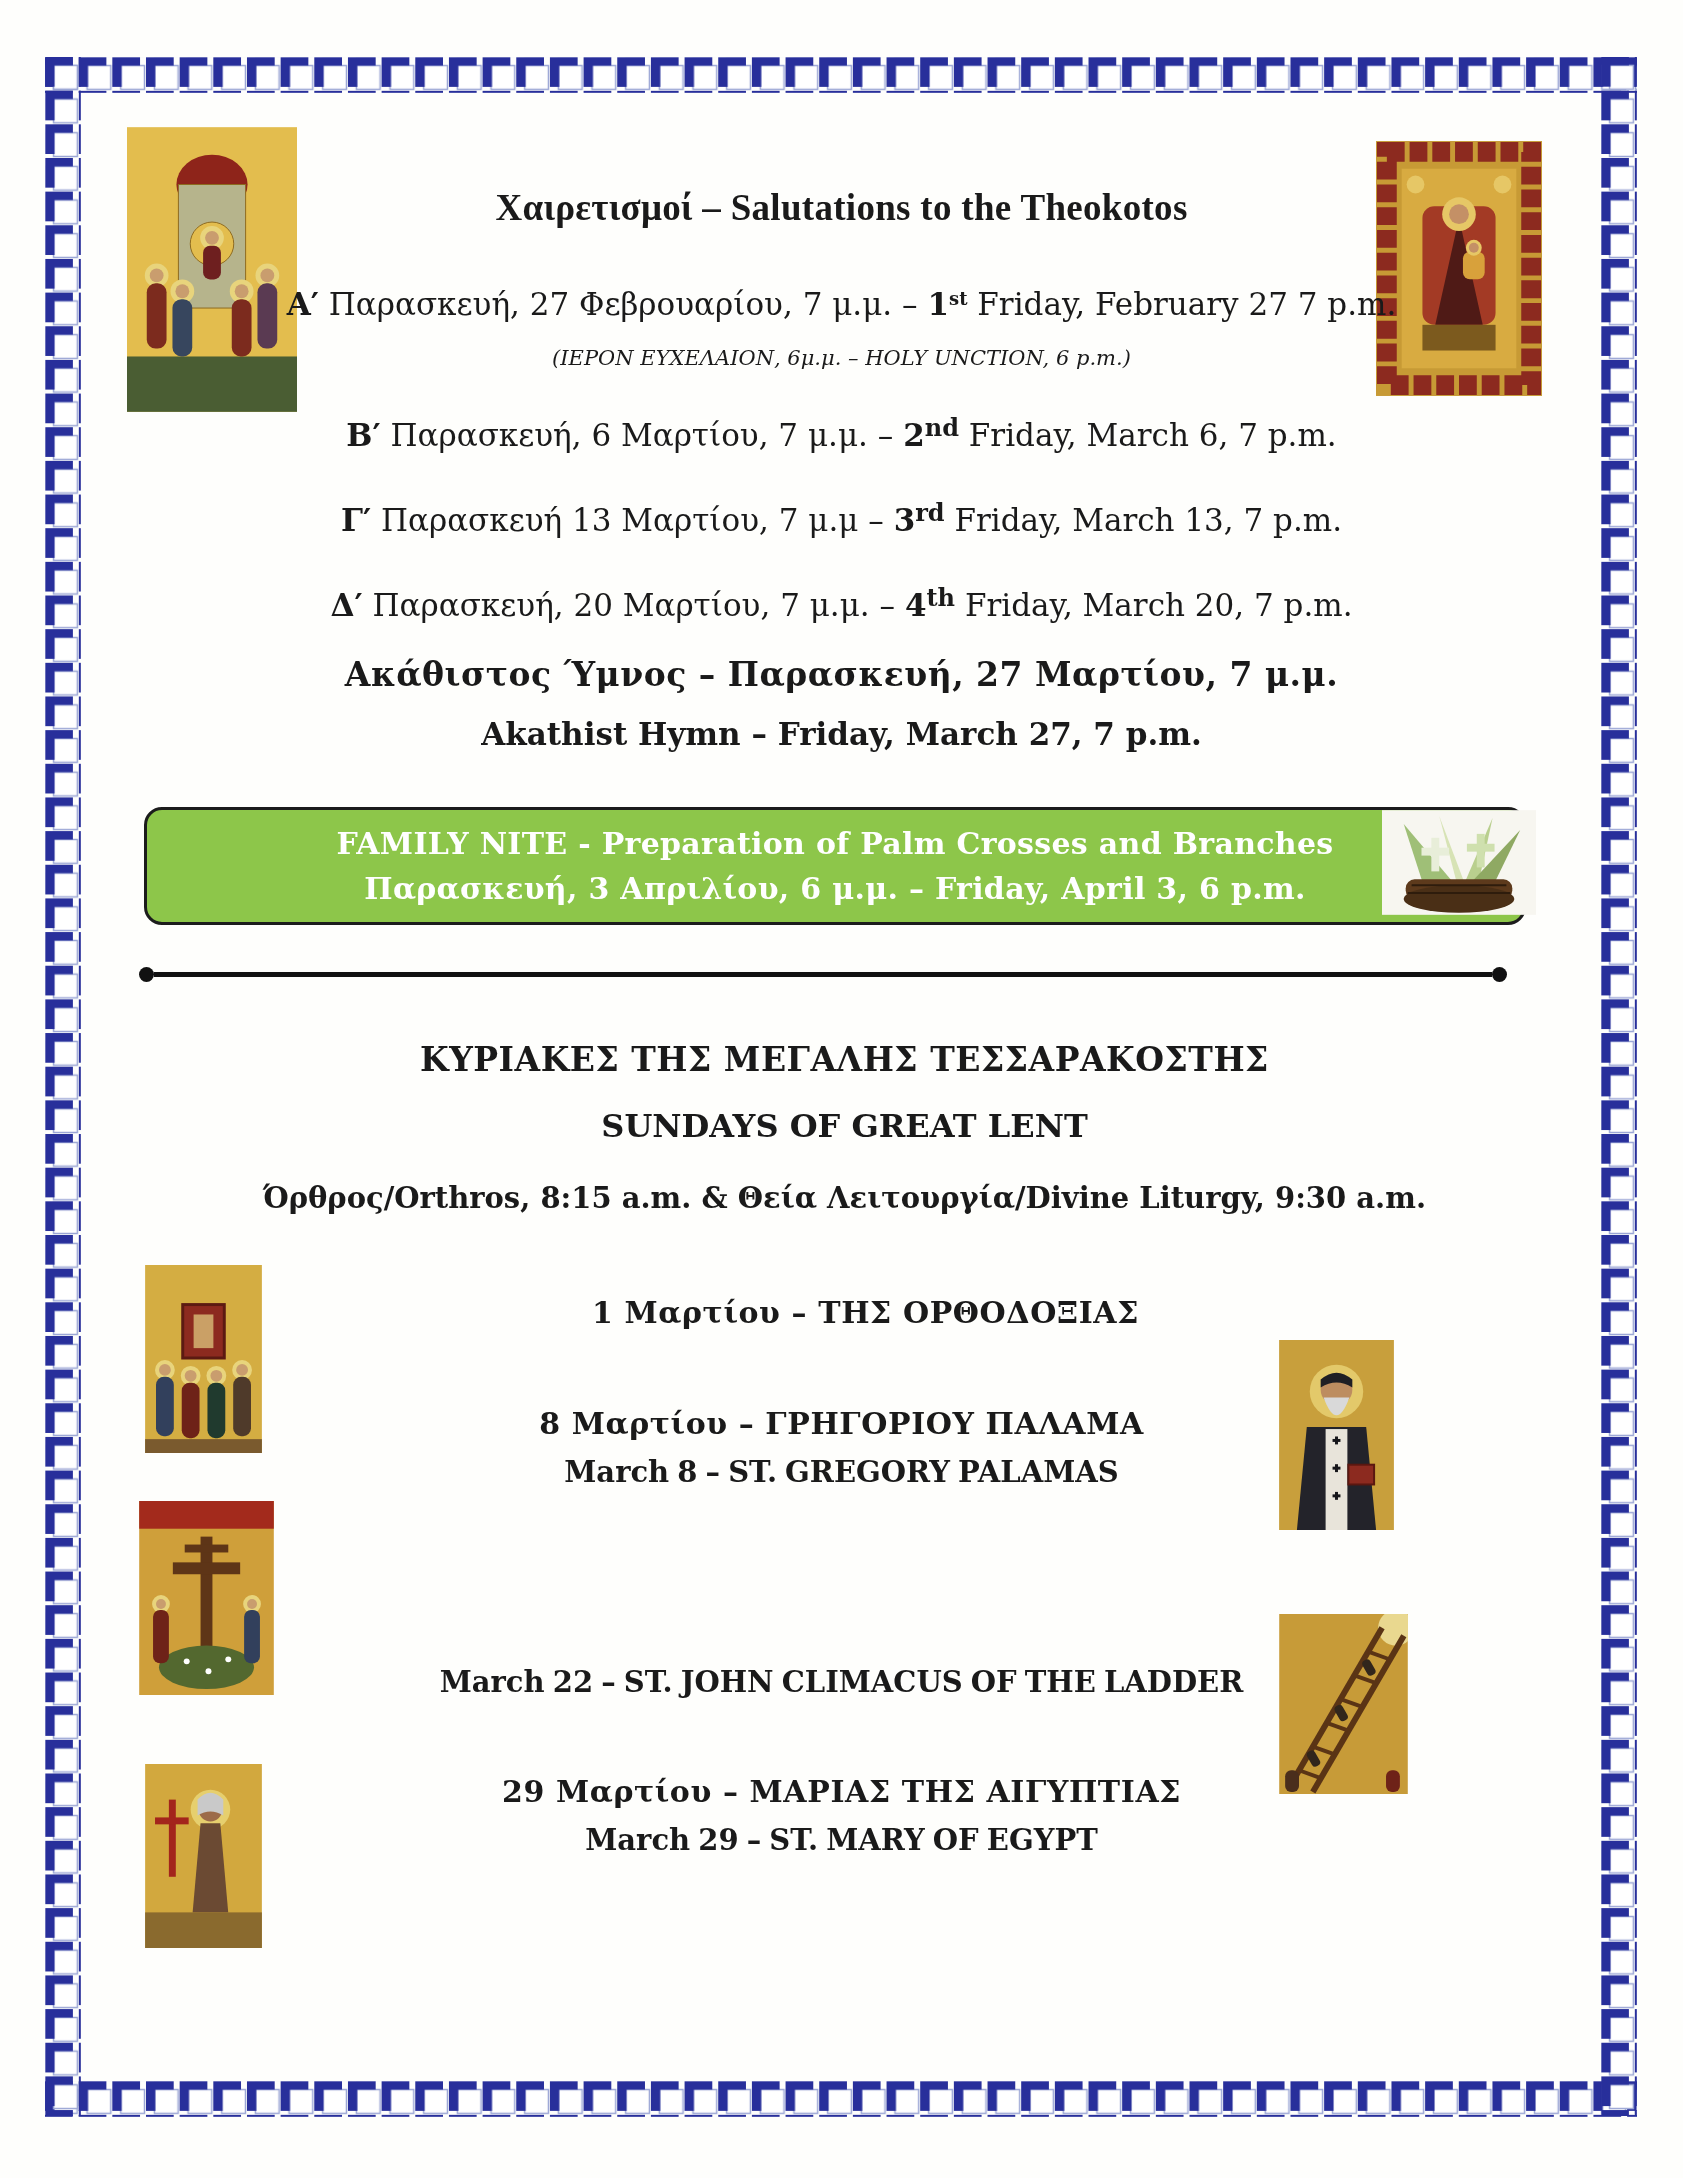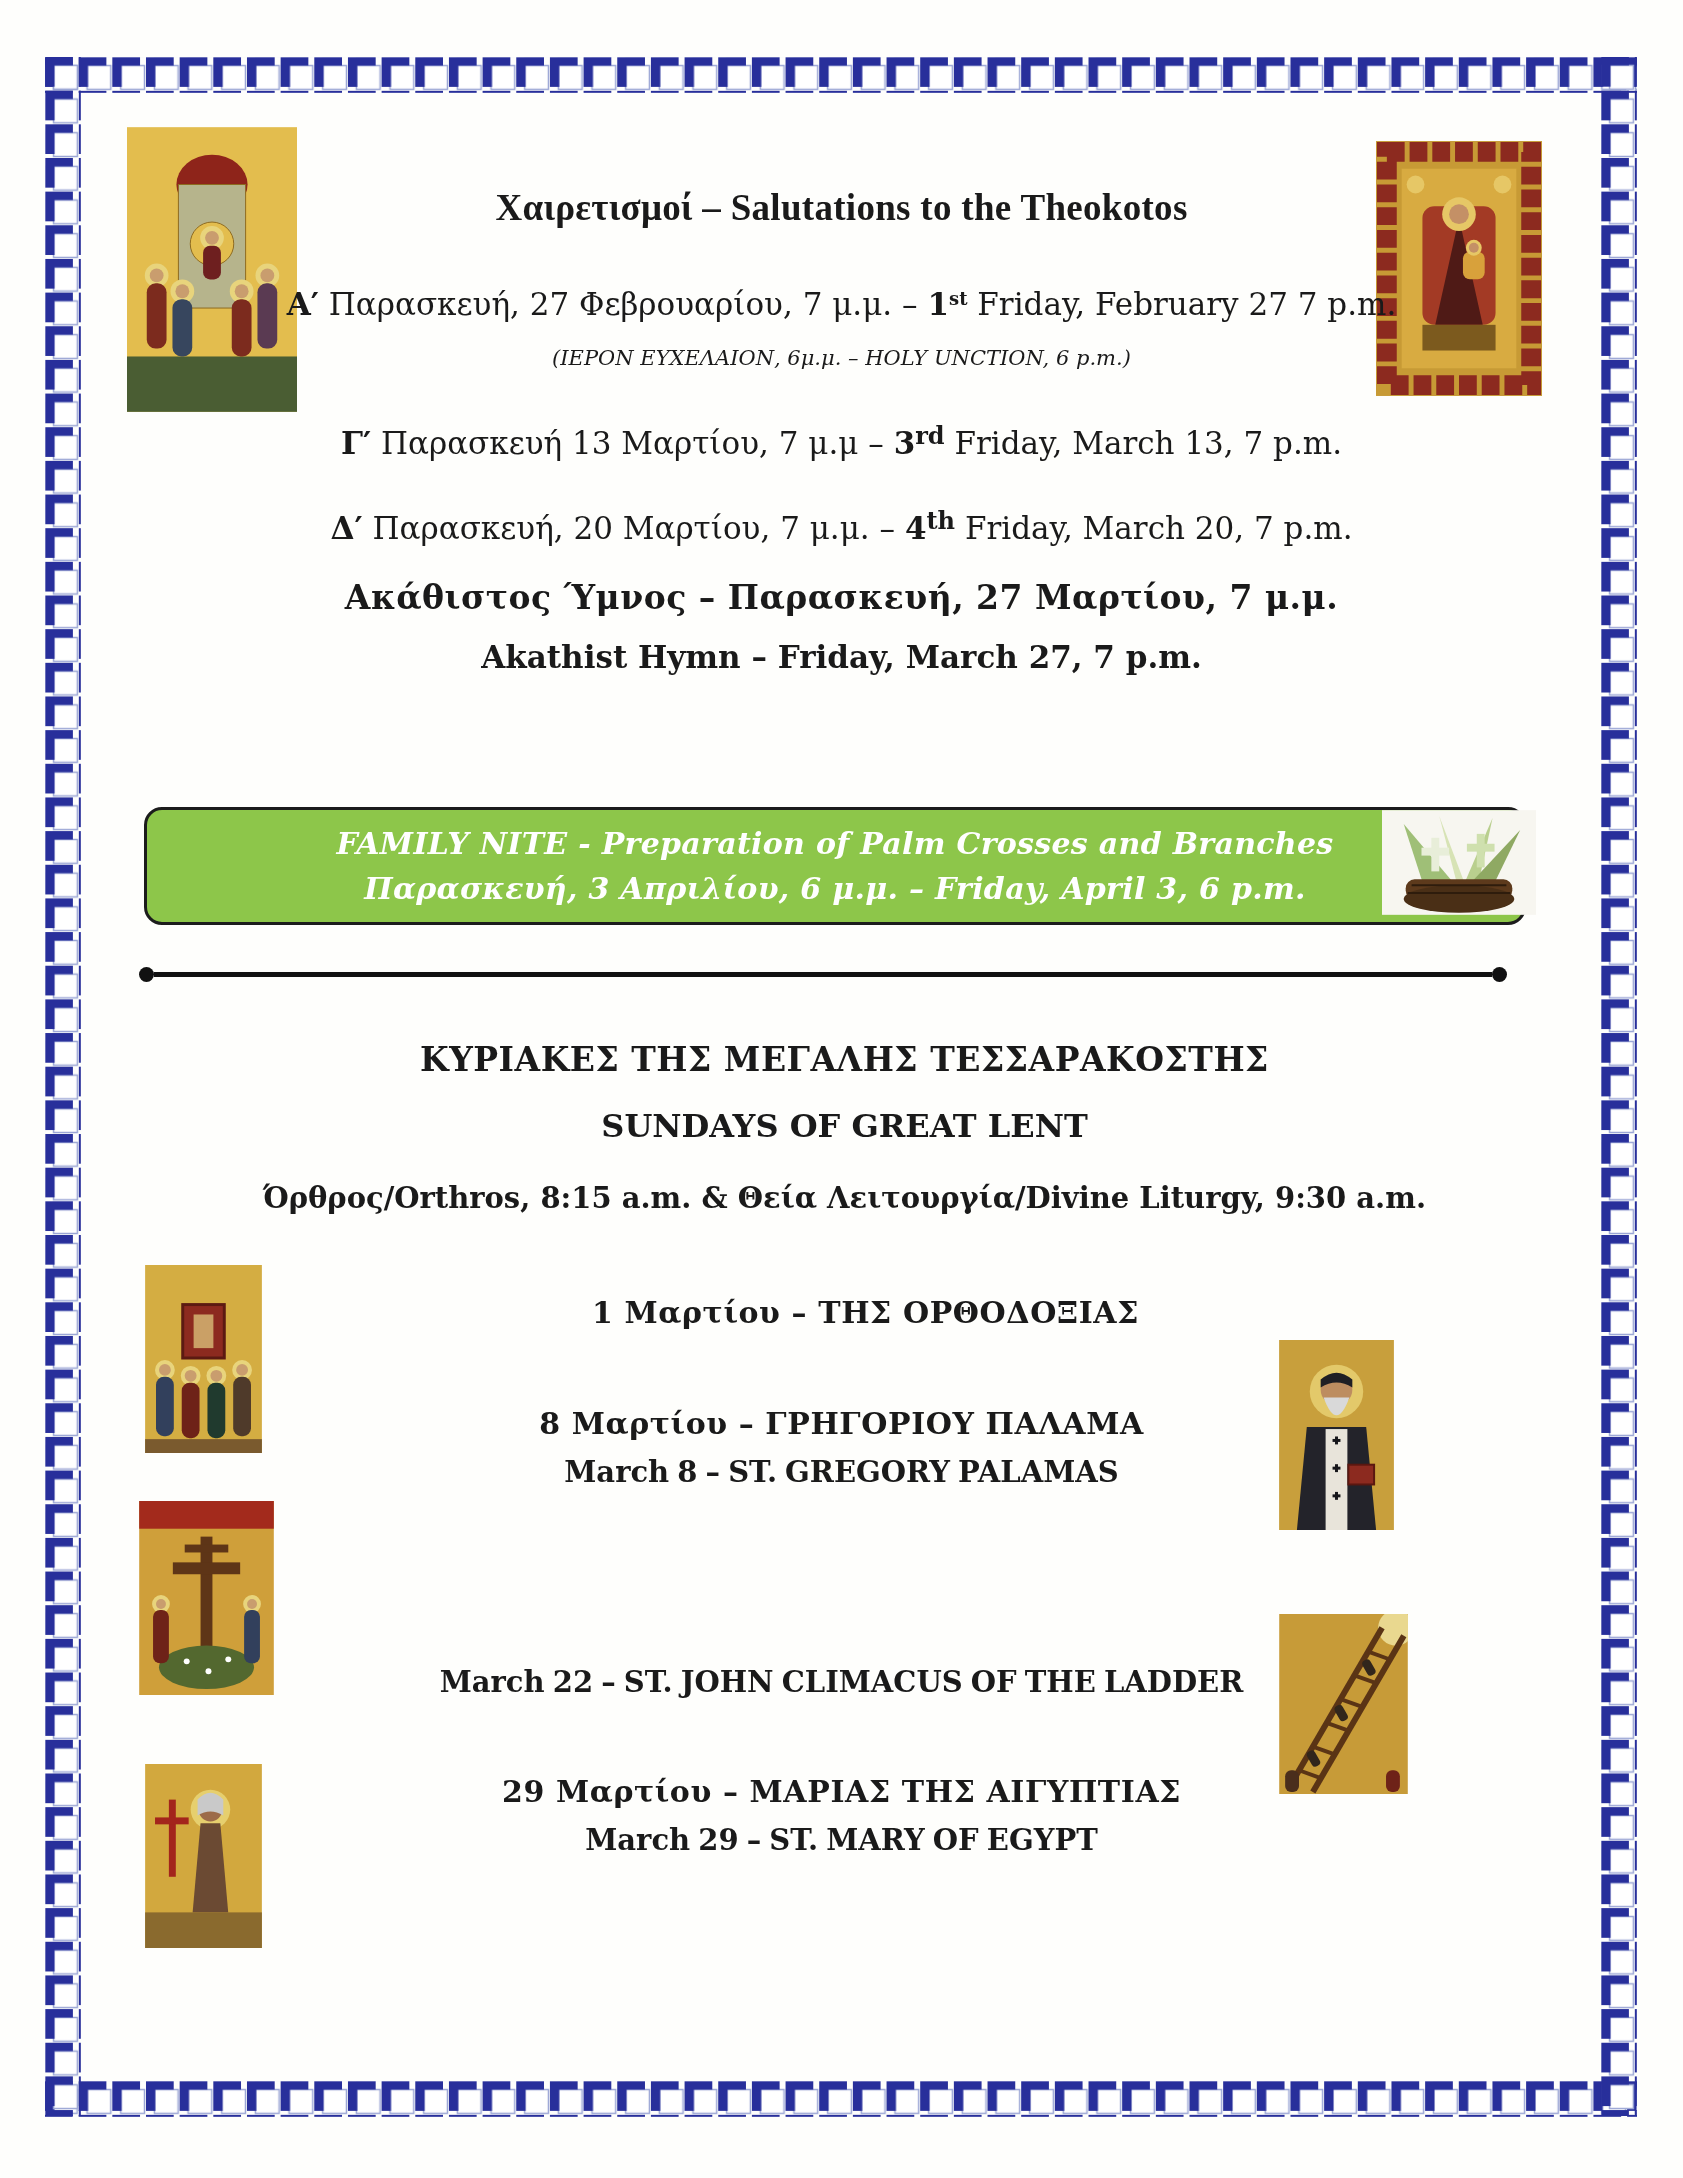--- a/index.html
+++ b/index.html
@@ -18,21 +18,21 @@
   sup.sup-sm{font-size:18px;vertical-align:10px;font-weight:bold;}
   sup.sup-lg{font-size:24px;vertical-align:10px;font-weight:bold;}
   .unction{margin:14px 0 0 0;font-size:21px;font-style:italic;line-height:40px;}
   .m30{margin-top:30px;} .m38{margin-top:38px;}
   .ak-g{margin:30px 0 0 0;font-size:33px;font-weight:bold;letter-spacing:0.5px;}
   .ak-e{margin:22px 0 0 0;font-size:31px;font-weight:bold;}
 
   
   .family{position:absolute;left:144px;top:807px;width:1376px;height:112px;
           background:#8dc64a;border:3px solid #1c1c1c;border-radius:18px;
-          display:flex;flex-direction:column;justify-content:center;align-items:center;gap:10px;font-style:italic;}
+          display:flex;flex-direction:column;justify-content:center;align-items:center;gap:10px;}
   .family p{margin:0;color:#ffffff;font-weight:bold;font-size:30px;letter-spacing:0.3px;}
 
   
   .divider{position:absolute;left:139px;right:176px;top:966px;height:16px;
            display:flex;align-items:center;}
   .divider .dot{width:15px;height:15px;border-radius:50%;background:#111;}
   .divider .bar{flex:1;height:5px;background:#111;}
 
   
   .lent-head{position:absolute;left:6px;right:0;top:1040px;text-align:center;}
@@ -116,20 +116,21 @@
     </svg>
   </figure>
 
   <section class="sal">
     <h1>Χαιρετισμοί – Salutations to the Theokotos</h1>
 
     <p class="fr-line"><span class="glt">Α′</span><span> Παρασκευή, 27 Φεβρουαρίου, 7 μ.μ. – </span><span class="ord">1</span><sup class="sup-sm">st</sup><span> Friday, February 27 7 p.m.</span></p>
 
     <p class="unction">(ΙΕΡΟΝ ΕΥΧΕΛΑΙΟΝ, 6μ.μ. – HOLY UNCTION, 6 p.m.)</p>
 
+    <p class="fr-line m30"><span class="glt">Β′</span><span> Παρασκευή, 6 Μαρτίου, 7 μ.μ. – </span><span class="ord">2</span><sup class="sup-lg">nd</sup><span> Friday, March 6, 7 p.m.</span></p>
 
     <p class="fr-line m38"><span class="glt">Γ′</span><span> Παρασκευή 13 Μαρτίου, 7 μ.μ – </span><span class="ord">3</span><sup class="sup-lg">rd</sup><span> Friday, March 13, 7 p.m.</span></p>
 
     <p class="fr-line m38"><span class="glt">Δ′</span><span> Παρασκευή, 20 Μαρτίου, 7 μ.μ. – </span><span class="ord">4</span><sup class="sup-lg">th</sup><span> Friday, March 20, 7 p.m.</span></p>
 
     <p class="ak-g">Ακάθιστος Ύμνος – Παρασκευή, 27 Μαρτίου, 7 μ.μ.</p>
     <p class="ak-e">Akathist Hymn – Friday, March 27, 7 p.m.</p>
   </section>
 
   <div class="family">

